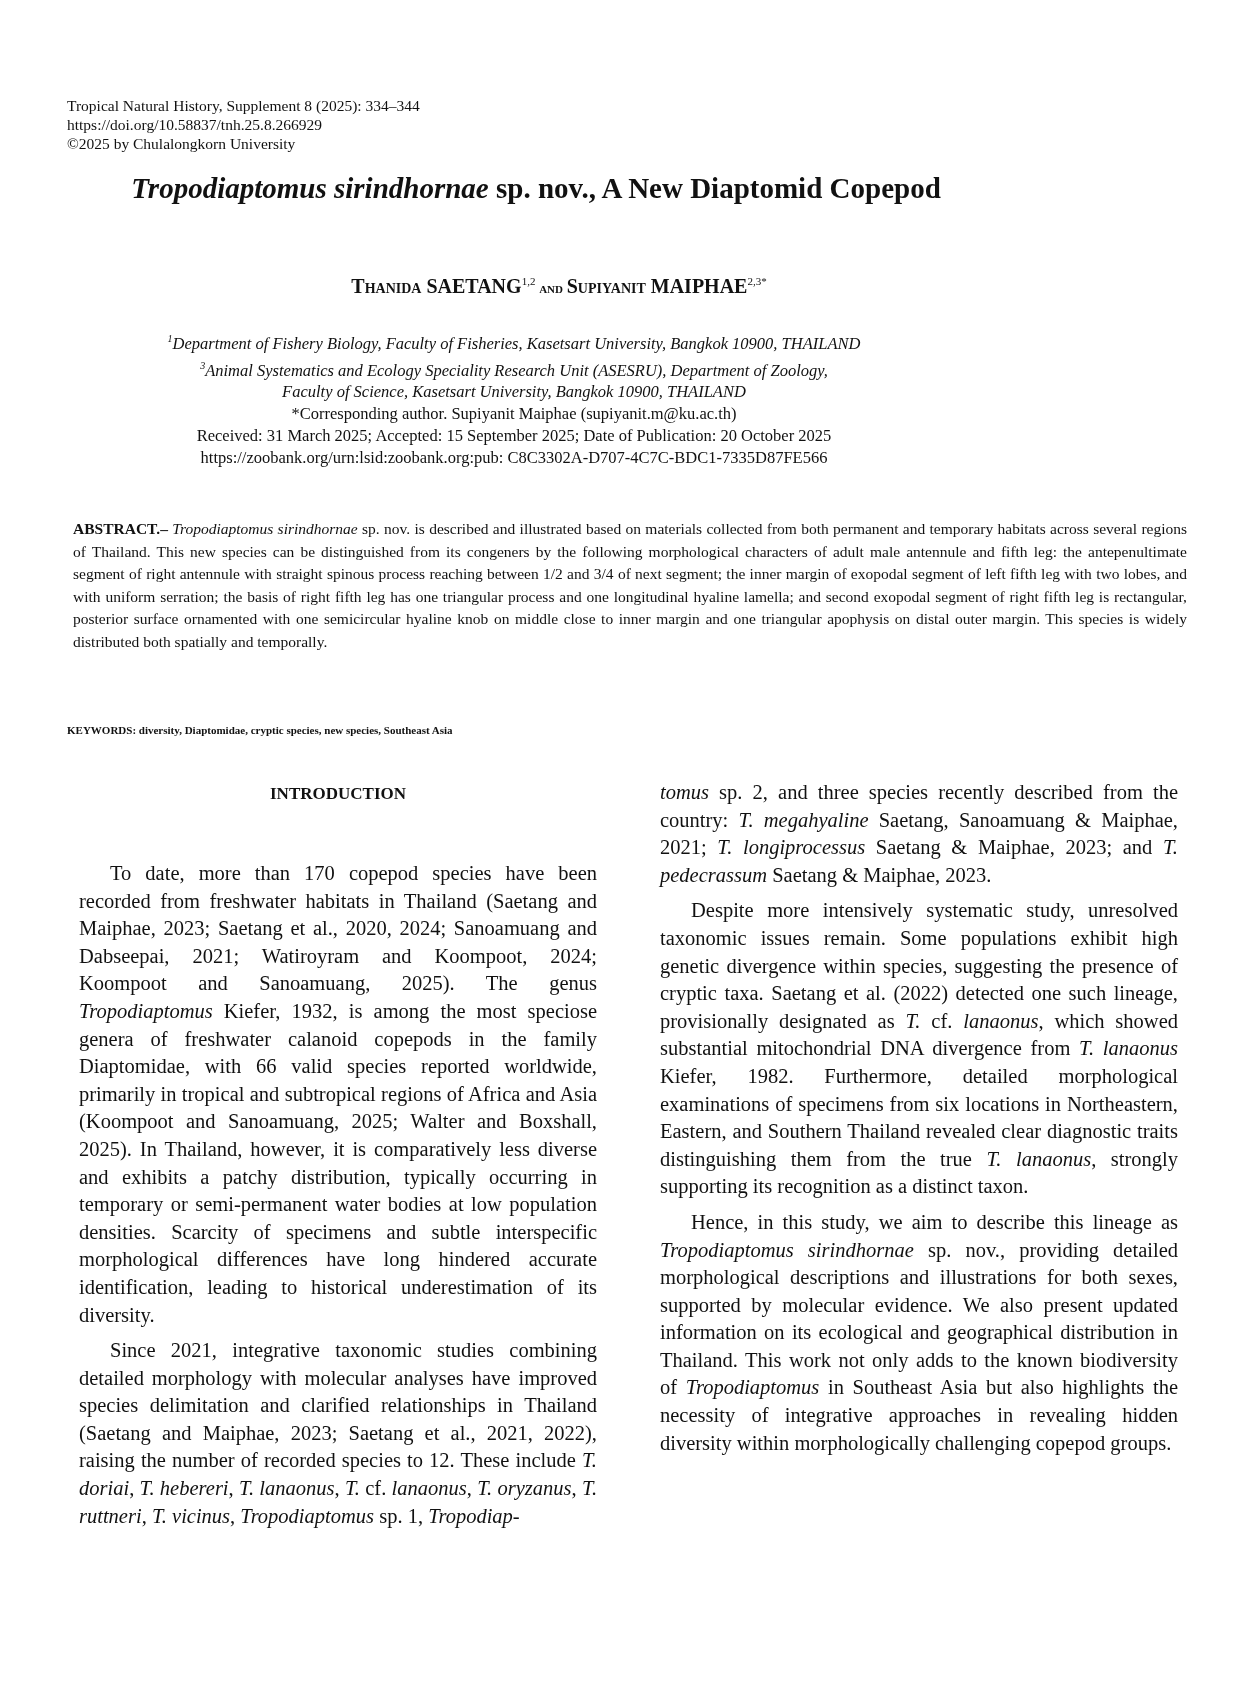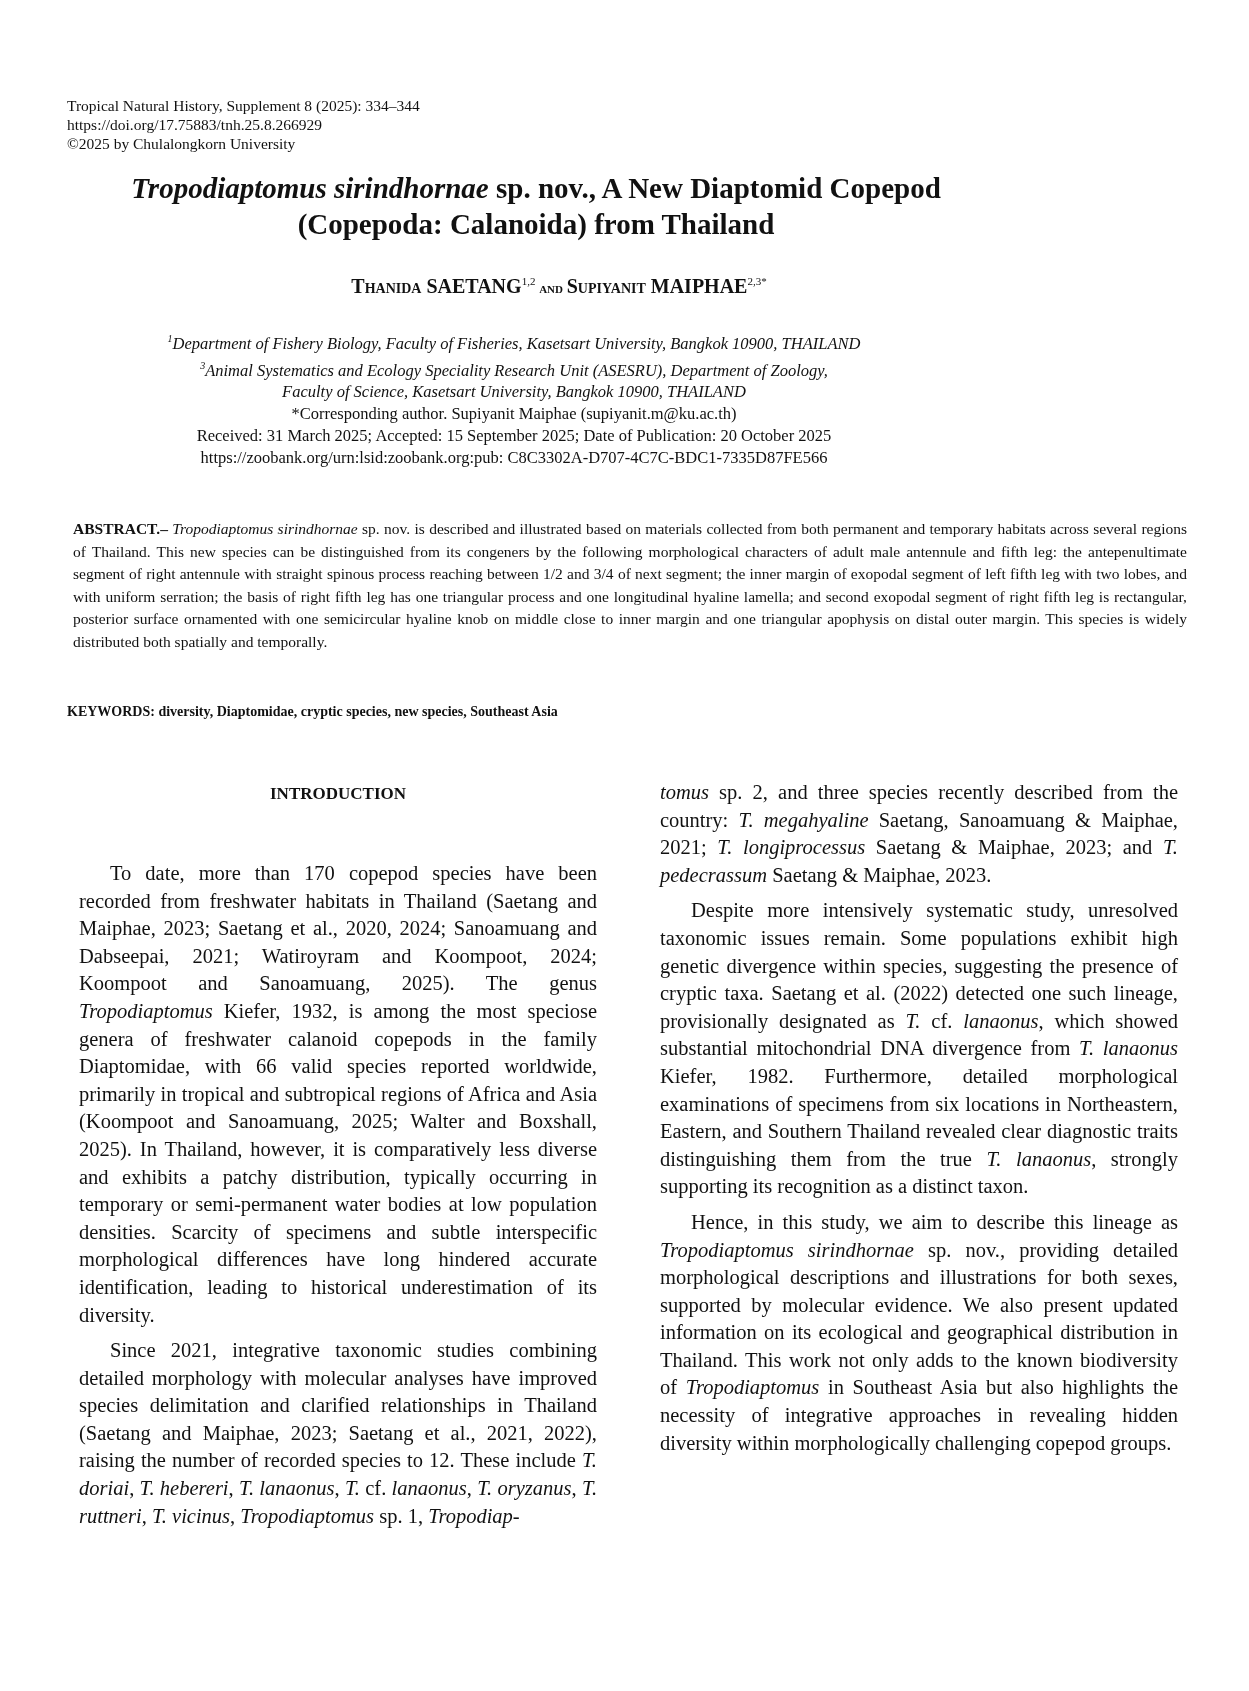--- a/index.html
+++ b/index.html
@@ -24,45 +24,44 @@
     font-size: 16.5px; line-height: 22px;
   }
   .affil .it { font-style: italic; }
   .affil sup { font-size: 10px; }
   .abstract {
     position: absolute; left: 73px; width: 1114px; top: 518px;
     font-size: 15.5px; line-height: 22.5px; text-align: justify;
   }
   .abstract b { font-weight: bold; }
   .keywords {
-    position: absolute; left: 67px; top: 704px; font-size: 14px; font-weight: bold;
+    position: absolute; left: 67px; top: 724px; font-size: 11px; font-weight: bold;
   }
   .col { position: absolute; width: 534px; font-size: 20.5px; line-height: 27.6px; text-align: justify; }
   .col-left { left: 71px; top: 852px; }
   .col-right { left: 652px; top: 771px; }
   .col p { margin: 8px; text-indent: 31px; }
   .col p.noindent { text-indent: 0; }
   .section-heading {
     position: absolute; left: 71px; width: 534px; top: 784px; text-align: center;
     font-weight: bold; font-size: 17px;
   }
   i { font-style: italic; }
 </style>
 </head>
 <body>
 
 <div class="header">
   <div>Tropical Natural History, Supplement 8 (2025): 334–344</div>
-  <div>https://doi.org/17.75883/tnh.25.8.266929</div>
+  <div>https://doi.org/10.58837/tnh.25.8.266929</div>
   <div>©2025 by Chulalongkorn University</div>
 </div>
 
 <div class="title">
   <div><i>Tropodiaptomus sirindhornae</i><span> sp. nov., A New Diaptomid Copepod</span></div>
-  <div>(Copepoda: Calanoida) from Thailand</div>
 </div>
 
 <div class="authors">
   <span class="sc">Thanida SAETANG</span><sup>1,2</sup><span class="sc" style="font-size:15px"> and </span><span class="sc">Supiyanit MAIPHAE</span><sup>2,3*</sup>
 </div>
 
 <div class="affil">
   <div class="it"><sup>1</sup><span>Department of Fishery Biology, Faculty of Fisheries, Kasetsart University, Bangkok 10900, THAILAND</span></div>
   <div class="it"><sup>3</sup><span>Animal Systematics and Ecology Speciality Research Unit (ASESRU), Department of Zoology,</span></div>
   <div class="it">Faculty of Science, Kasetsart University, Bangkok 10900, THAILAND</div>

